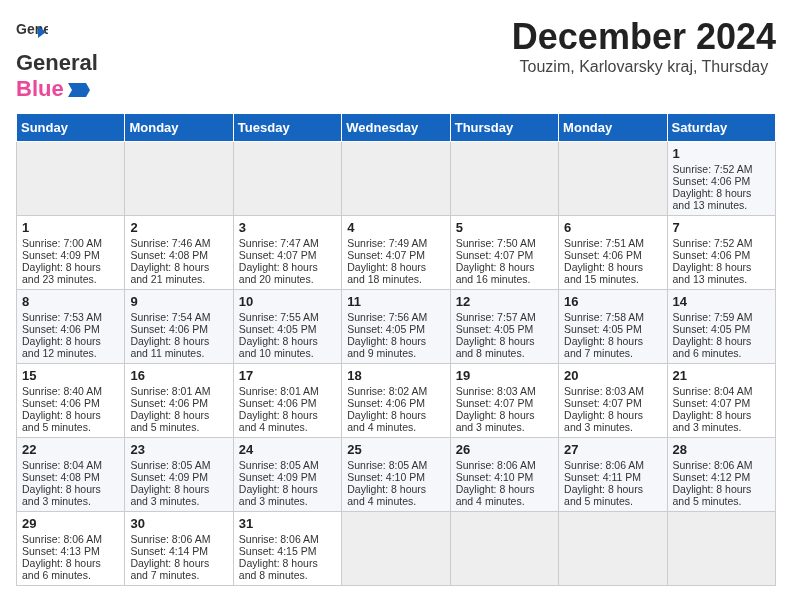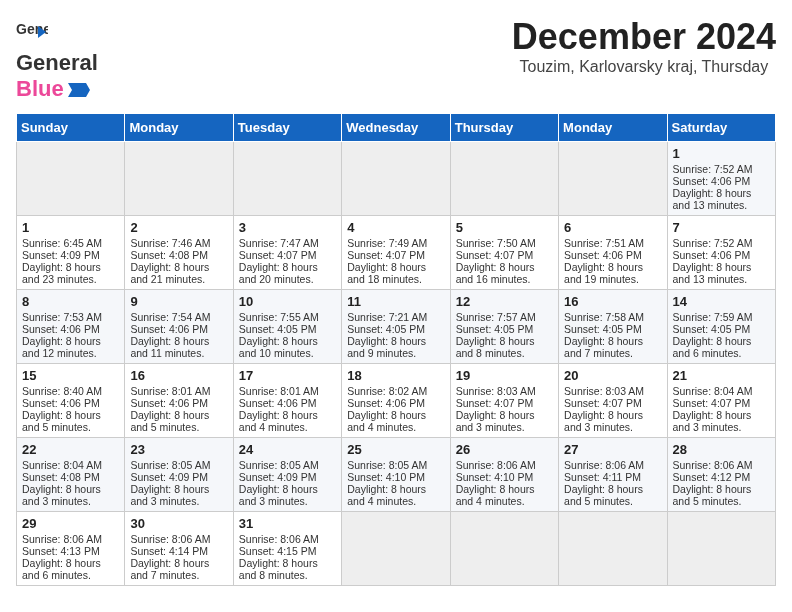--- a/index.html
+++ b/index.html
@@ -123,33 +123,33 @@
       <tr>
         <td class="empty-cell"></td>
         <td class="empty-cell"></td>
         <td class="empty-cell"></td>
         <td class="empty-cell"></td>
         <td class="empty-cell"></td>
         <td class="empty-cell"></td>
         <td><span class="day-num">1</span><span>Sunrise: 7:52 AM</span><br><span>Sunset: 4:06 PM</span><br><span>Daylight: 8 hours and 13 minutes.</span></td>
       </tr>
       <tr>
-        <td><span class="day-num">1</span><span>Sunrise: 6:45 AM</span><br><span>Sunset: 4:09 PM</span><br><span>Daylight: 8 hours and 23 minutes.</span></td>
+        <td><span class="day-num">1</span><span>Sunrise: 7:00 AM</span><br><span>Sunset: 4:09 PM</span><br><span>Daylight: 8 hours and 23 minutes.</span></td>
         <td><span class="day-num">2</span><span>Sunrise: 7:46 AM</span><br><span>Sunset: 4:08 PM</span><br><span>Daylight: 8 hours and 21 minutes.</span></td>
         <td><span class="day-num">3</span><span>Sunrise: 7:47 AM</span><br><span>Sunset: 4:07 PM</span><br><span>Daylight: 8 hours and 20 minutes.</span></td>
         <td><span class="day-num">4</span><span>Sunrise: 7:49 AM</span><br><span>Sunset: 4:07 PM</span><br><span>Daylight: 8 hours and 18 minutes.</span></td>
         <td><span class="day-num">5</span><span>Sunrise: 7:50 AM</span><br><span>Sunset: 4:07 PM</span><br><span>Daylight: 8 hours and 16 minutes.</span></td>
-        <td><span class="day-num">6</span><span>Sunrise: 7:51 AM</span><br><span>Sunset: 4:06 PM</span><br><span>Daylight: 8 hours and 19 minutes.</span></td>
+        <td><span class="day-num">6</span><span>Sunrise: 7:51 AM</span><br><span>Sunset: 4:06 PM</span><br><span>Daylight: 8 hours and 15 minutes.</span></td>
         <td><span class="day-num">7</span><span>Sunrise: 7:52 AM</span><br><span>Sunset: 4:06 PM</span><br><span>Daylight: 8 hours and 13 minutes.</span></td>
       </tr>
       <tr>
         <td><span class="day-num">8</span><span>Sunrise: 7:53 AM</span><br><span>Sunset: 4:06 PM</span><br><span>Daylight: 8 hours and 12 minutes.</span></td>
         <td><span class="day-num">9</span><span>Sunrise: 7:54 AM</span><br><span>Sunset: 4:06 PM</span><br><span>Daylight: 8 hours and 11 minutes.</span></td>
         <td><span class="day-num">10</span><span>Sunrise: 7:55 AM</span><br><span>Sunset: 4:05 PM</span><br><span>Daylight: 8 hours and 10 minutes.</span></td>
-        <td><span class="day-num">11</span><span>Sunrise: 7:21 AM</span><br><span>Sunset: 4:05 PM</span><br><span>Daylight: 8 hours and 9 minutes.</span></td>
+        <td><span class="day-num">11</span><span>Sunrise: 7:56 AM</span><br><span>Sunset: 4:05 PM</span><br><span>Daylight: 8 hours and 9 minutes.</span></td>
         <td><span class="day-num">12</span><span>Sunrise: 7:57 AM</span><br><span>Sunset: 4:05 PM</span><br><span>Daylight: 8 hours and 8 minutes.</span></td>
         <td><span class="day-num">16</span><span>Sunrise: 7:58 AM</span><br><span>Sunset: 4:05 PM</span><br><span>Daylight: 8 hours and 7 minutes.</span></td>
         <td><span class="day-num">14</span><span>Sunrise: 7:59 AM</span><br><span>Sunset: 4:05 PM</span><br><span>Daylight: 8 hours and 6 minutes.</span></td>
       </tr>
       <tr>
         <td><span class="day-num">15</span><span>Sunrise: 8:40 AM</span><br><span>Sunset: 4:06 PM</span><br><span>Daylight: 8 hours and 5 minutes.</span></td>
         <td><span class="day-num">16</span><span>Sunrise: 8:01 AM</span><br><span>Sunset: 4:06 PM</span><br><span>Daylight: 8 hours and 5 minutes.</span></td>
         <td><span class="day-num">17</span><span>Sunrise: 8:01 AM</span><br><span>Sunset: 4:06 PM</span><br><span>Daylight: 8 hours and 4 minutes.</span></td>
         <td><span class="day-num">18</span><span>Sunrise: 8:02 AM</span><br><span>Sunset: 4:06 PM</span><br><span>Daylight: 8 hours and 4 minutes.</span></td>
         <td><span class="day-num">19</span><span>Sunrise: 8:03 AM</span><br><span>Sunset: 4:07 PM</span><br><span>Daylight: 8 hours and 3 minutes.</span></td>

